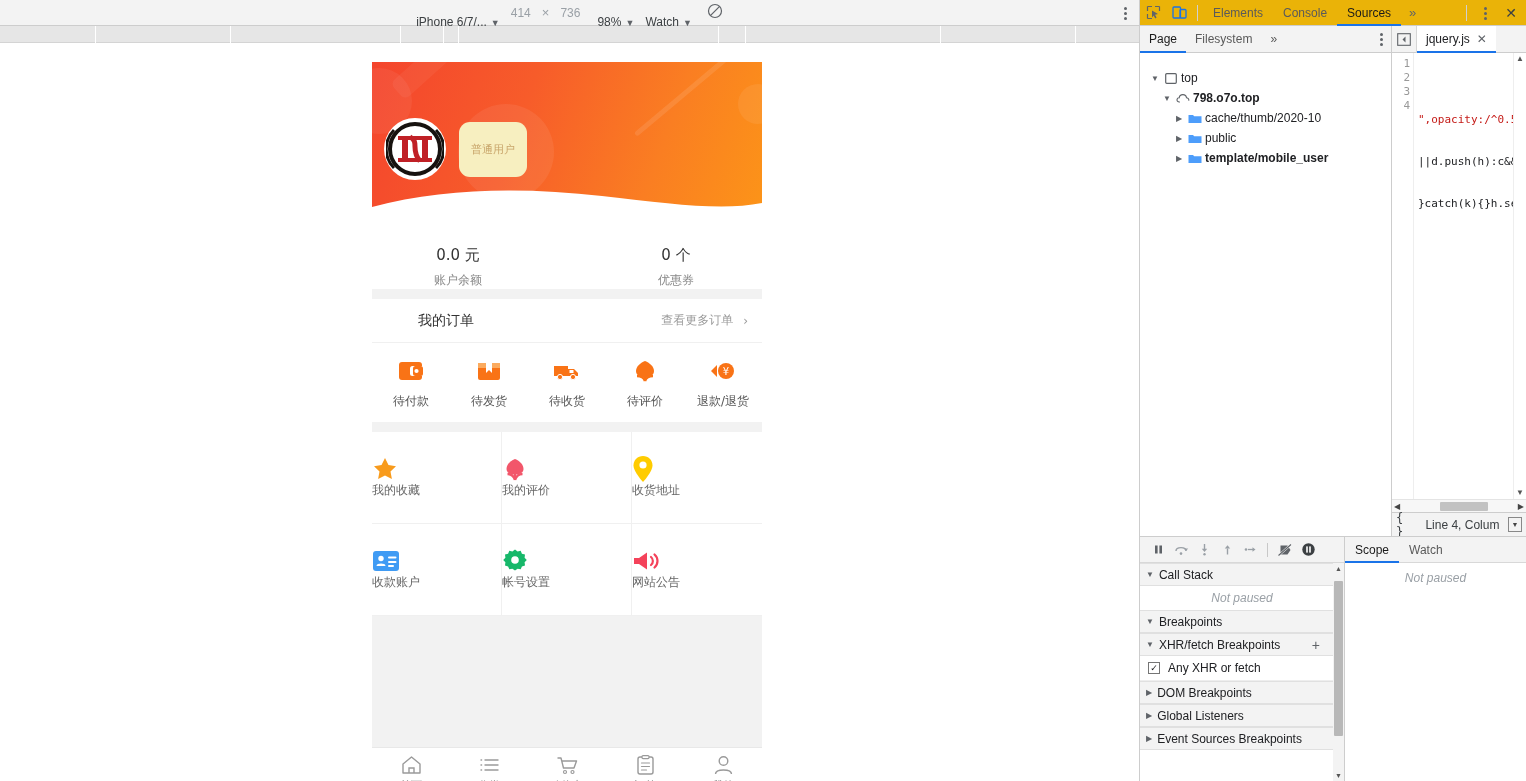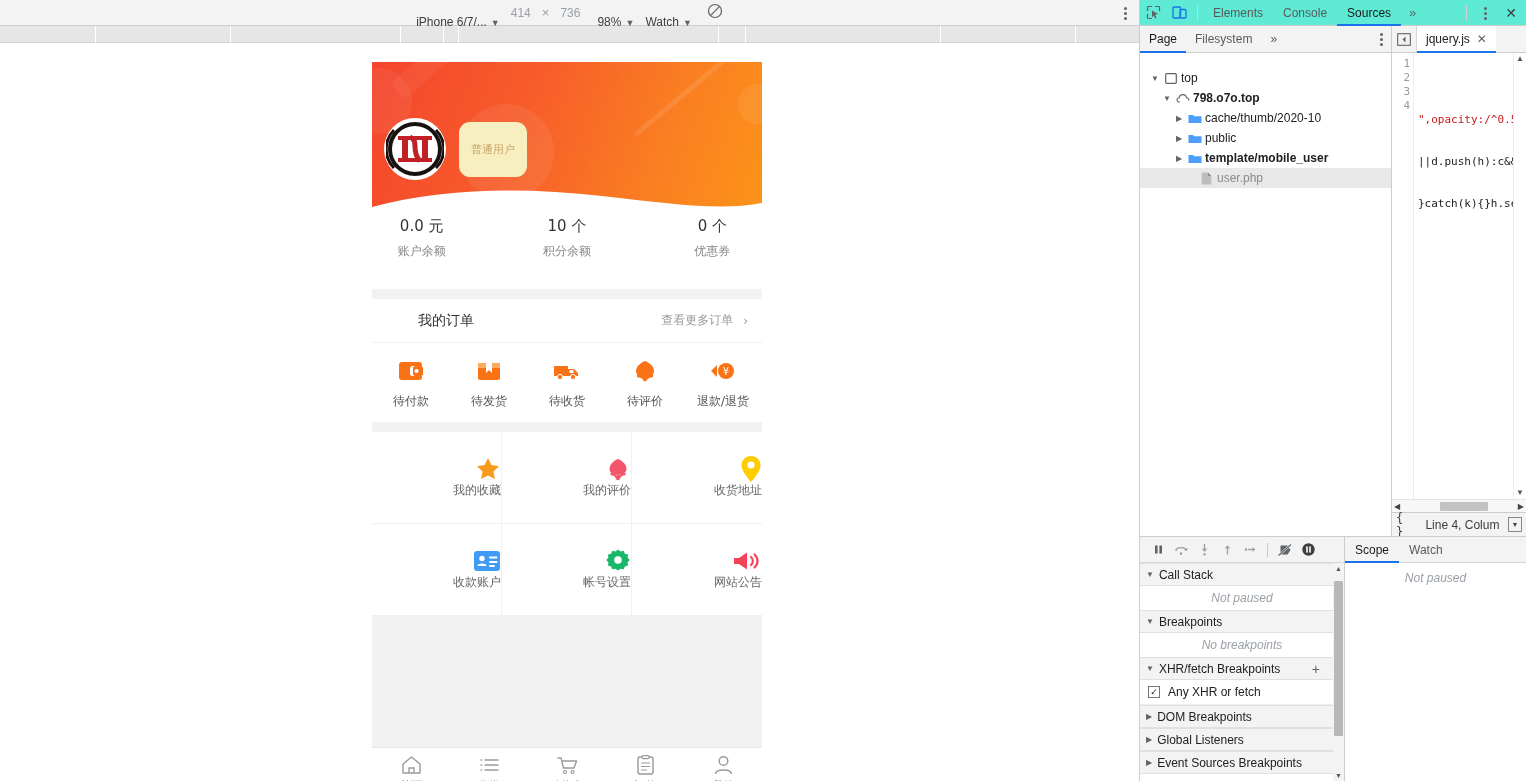--- a/index.html
+++ b/index.html
@@ -107,21 +107,21 @@
     flex: 0 0 62px;
   }
   #badge {
     background: #f7efc0; color: #c9a66b;
     font-size: 11px; padding: 20px 12px; border-radius: 11px;
     white-space: nowrap;
   }
 
   
   #ph-stats {
-    background: #fff; display: flex; height: 72px; align-items: flex-start; gap: 46px;
+    background: #fff; display: flex; height: 72px; align-items: flex-end; gap: 46px;
   }
   .stat { flex: 1; text-align: center; }
   .stat .val { font-size: 15px; color: #333; margin-bottom: 7px; }
   .stat .lbl { font-size: 12px; color: #888; }
 
   .gap { height: 10px; background: #f2f2f2; }
 
   
   #ph-orders { background: #fff; }
   #orders-head {
@@ -134,21 +134,21 @@
     display: flex; padding: 14px 0 12px;
   }
   .oi { flex: 1; text-align: center; }
   .oi .ico { height: 28px; display: flex; align-items: center; justify-content: center; margin-bottom: 8px; }
   .oi .lbl { font-size: 12px; color: #555; }
 
   
   #ph-grid { background: #fff; display: flex; flex-wrap: wrap; }
   .gcell {
     width: 130px; height: 92px;
-    display: flex; flex-direction: column; align-items: flex-end; justify-content: center;
+    display: flex; flex-direction: column; align-items: flex-start; justify-content: center;
     border-right: 1px solid #f0f0f0; border-bottom: 1px solid #f0f0f0;
   }
   .gcell:nth-child(3n) { border-right: none; }
   .gcell .ico { height: 26px; display: flex; align-items: center; justify-content: center; }
   .gcell .lbl { font-size: 12px; color: #666; }
 
   
   #ph-tabbar {
     height: 50px; flex: 0 0 50px; background: #fff;
     border-top: 1px solid #e8e8e8;
@@ -158,21 +158,21 @@
   .tab .ico { height: 22px; display: flex; align-items: flex-end; justify-content: center; }
   .tab .lbl { font-size: 11px; color: #8a8a8a; }
 
   
   #devtools {
     width: 386px; height: 781px; background: #f3f3f3;
     display: flex; flex-direction: column;
     font-family: "Liberation Sans", "DejaVu Sans", sans-serif;
   }
   #dt-tabbar {
-    height: 26px; flex: 0 0 26px; background: #5eead4;
+    height: 26px; flex: 0 0 26px; background: #eab308;
     border-bottom: 1px solid #cdcdcd;
     display: flex; align-items: center; position: relative;
   }
   .dt-iconbtn { width: 26px; height: 26px; display:flex; align-items:center; justify-content:center; cursor:pointer;}
   .vsep { width: 1px; height: 16px; background: #d0d0d0; margin: 0 5px; }
   .dt-tab {
     padding: 0 10px; height: 26px; line-height: 26px; font-size: 12px;
     color: #5a5a5a; cursor: pointer; position: relative;
   }
   .dt-tab.sel { color: #1a1a1a; }
@@ -377,24 +377,20 @@
               <path d="M0,22 C70,3 150,2 230,11 C300,19 350,26 390,18 L390,34 L0,34 Z" fill="#ffffff"></path>
             </svg>
           </div>
 
           <div id="ph-stats">
             <div class="stat">
               <div class="val">0.0 元</div>
               <div class="lbl">账户余额</div>
             </div>
             <div class="stat">
-              <div class="val">10 个</div>
-              <div class="lbl">积分余额</div>
-            </div>
-            <div class="stat">
               <div class="val">0 个</div>
               <div class="lbl">优惠券</div>
             </div>
           </div>
 
           <div class="gap"></div>
 
           <div id="ph-orders">
             <div id="orders-head">
               <div class="t">我的订单</div>
@@ -701,30 +697,20 @@
             <div class="trow" style="padding-left:32px;">
               <span class="tri">▶</span>
               <span class="ticon">
                 <svg width="14" height="11" viewBox="0 0 14 11">
                     <path d="M0.5 2 L5 2 L6.2 3.3 L13.5 3.3 L13.5 10 L0.5 10 Z" fill="#4d9dfb"></path>
                   </svg>
               </span>
               <span class="tlabel bold">template/mobile_user</span>
             </div>
 
-            <div class="trow sel" style="padding-left:44px;">
-              <span class="tri blank">▶</span>
-              <span class="ticon">
-                <svg width="11" height="13" viewBox="0 0 11 13">
-                    <path d="M0.7 0.6 L7 0.6 L10.3 3.9 L10.3 12.4 L0.7 12.4 Z" fill="#bdbdbd"></path>
-                    <path d="M7 0.6 L7 3.9 L10.3 3.9 Z" fill="#8f8f8f"></path>
-                  </svg>
-              </span>
-              <span class="tlabel">user.php</span>
-            </div>
 
           </div>
         </div>
 
         <div id="editor-pane">
           <div id="editor-tabs">
             <div id="ed-collapse">
               <svg width="14" height="13" viewBox="0 0 14 13">
                   <rect x="0.7" y="0.7" width="12.6" height="11.6" fill="none" stroke="#5f6368" stroke-width="1.1"></rect>
                   <path d="M8.5 3.5 L5.5 6.5 L8.5 9.5 Z" fill="#5f6368"></path>
@@ -829,21 +815,20 @@
             <div class="sec-head">
               <span class="ar">▼</span>
               <span>Call Stack</span>
             </div>
             <div class="sec-body">Not paused</div>
 
             <div class="sec-head">
               <span class="ar">▼</span>
               <span>Breakpoints</span>
             </div>
-            <div class="sec-body">No breakpoints</div>
 
             <div class="sec-head">
               <span class="ar">▼</span>
               <span>XHR/fetch Breakpoints</span>
               <span class="plus">+</span>
             </div>
             <div class="sec-row">
               <span class="cbox">✓</span>
               <span>Any XHR or fetch</span>
             </div>

